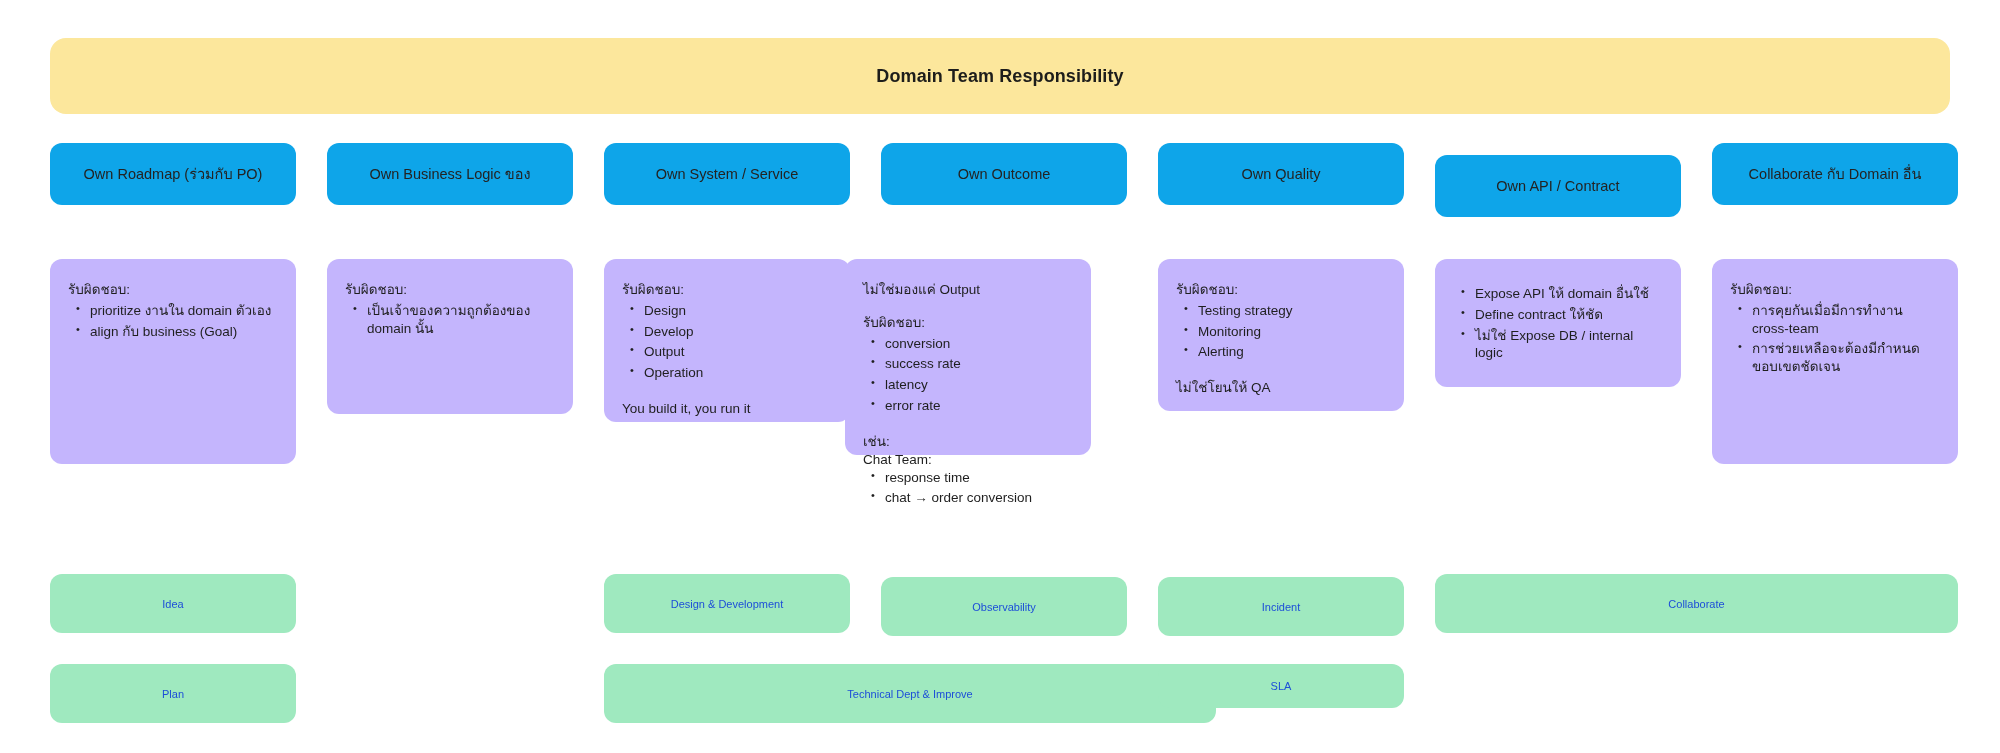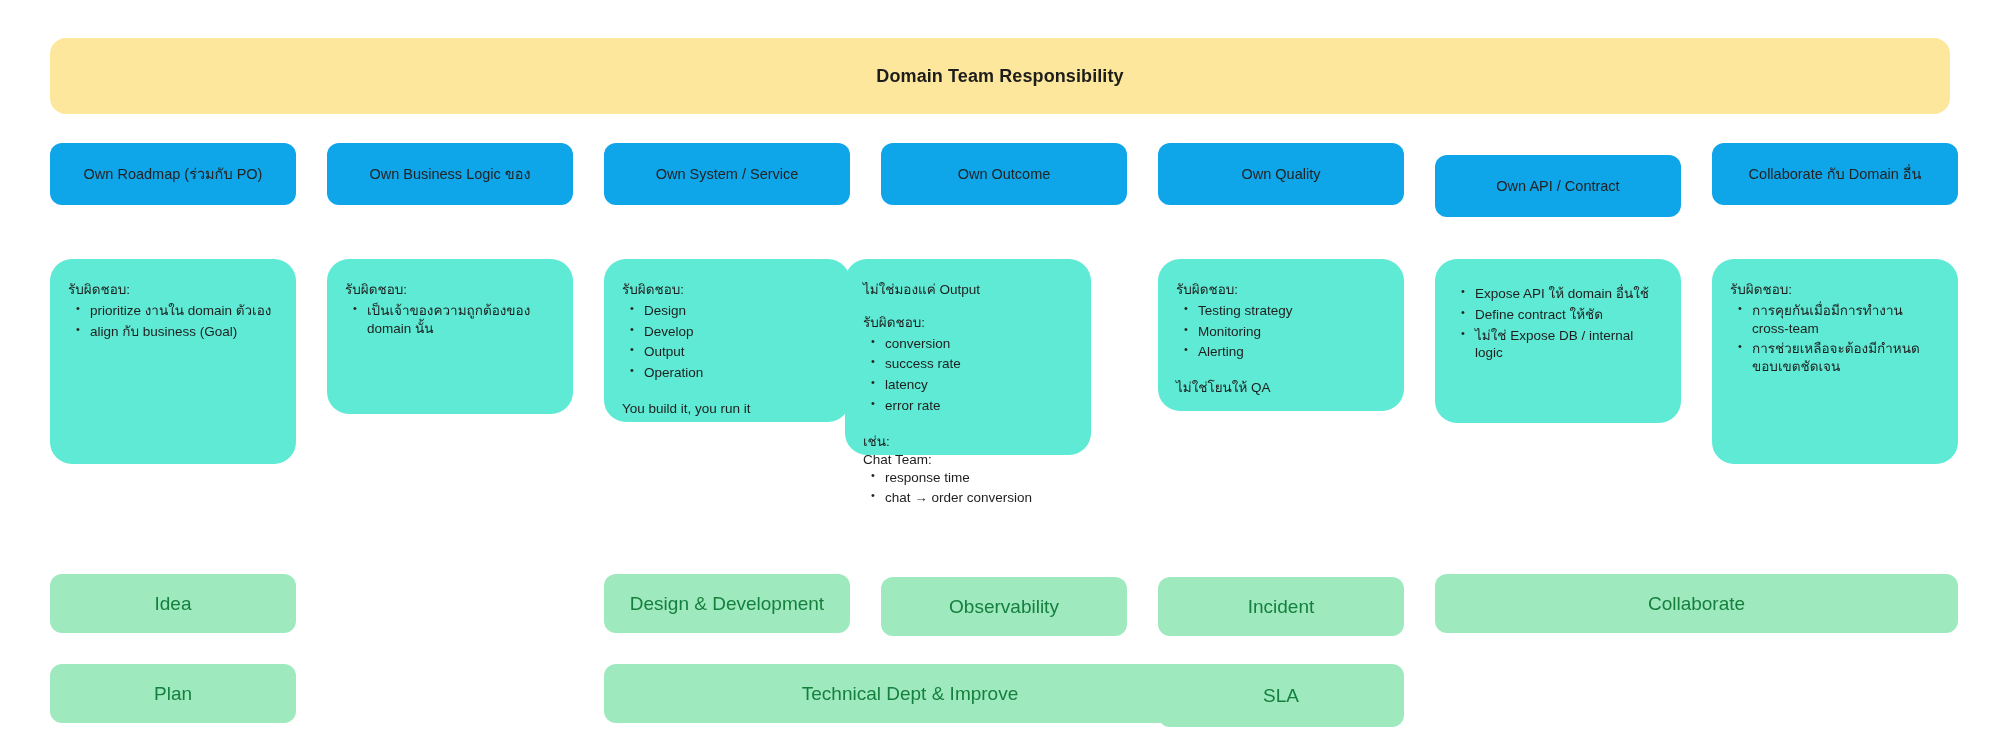--- a/index.html
+++ b/index.html
@@ -59,22 +59,22 @@
   .chip span {
     font-size: 14.5px;
     color: #232323;
     line-height: 1.25;
   }
 
   
   .card {
     position: absolute;
     top: 259px;
-    background: #5eead4;
-    border-radius: 22px;
+    background: #c4b5fd;
+    border-radius: 12px;
     box-sizing: border-box;
     padding: 22px 18px 18px 18px;
     font-size: 13.5px;
     line-height: 1.32;
     color: #1f1f1f;
   }
   .card .lead {
     margin: 0 0 3px 0;
   }
   .card .gap {
@@ -108,22 +108,22 @@
     background: #9fe9bf;
     border-radius: 12px;
     display: flex;
     align-items: center;
     justify-content: center;
     text-align: center;
     box-sizing: border-box;
     padding: 0 10px;
   }
   .green span {
-    font-size: 19px;
-    color: #15803d;
+    font-size: 11px;
+    color: #1d4ed8;
   }
 </style>
 </head>
 <body>
 
 <div class="board">
 
   <div class="banner">
     <span class="banner-title">Domain Team Responsibility</span>
   </div>
@@ -200,21 +200,21 @@
     <p class="lead">รับผิดชอบ:</p>
     <ul>
       <li>Testing strategy</li>
       <li>Monitoring</li>
       <li>Alerting</li>
     </ul>
     <div class="gap"></div>
     <p class="plain">ไม่ใช่โยนให้ QA</p>
   </div>
 
-  <div class="card" style="left:1435px; width:246px; height:164px; padding-top:26px;">
+  <div class="card" style="left:1435px; width:246px; height:128px; padding-top:26px;">
     <ul>
       <li>Expose API ให้ domain อื่นใช้</li>
       <li>Define contract ให้ชัด</li>
       <li>ไม่ใช่ Expose DB / internal logic</li>
     </ul>
   </div>
 
   <div class="card" style="left:1712px; width:246px; height:205px;">
     <p class="lead">รับผิดชอบ:</p>
     <ul>
@@ -238,17 +238,17 @@
   <div class="green" style="left:1435px; top:574px; width:523px; height:59px;">
     <span>Collaborate</span>
   </div>
 
   <div class="green" style="left:50px; top:664px; width:246px; height:59px;">
     <span>Plan</span>
   </div>
   <div class="green" style="left:604px; top:664px; width:612px; height:59px;">
     <span>Technical Dept &amp; Improve</span>
   </div>
-  <div class="green" style="left:1158px; top:664px; width:246px; height:63px;">
+  <div class="green" style="left:1158px; top:664px; width:246px; height:44px;">
     <span>SLA</span>
   </div>
 
 </div>
 
 </body></html>

